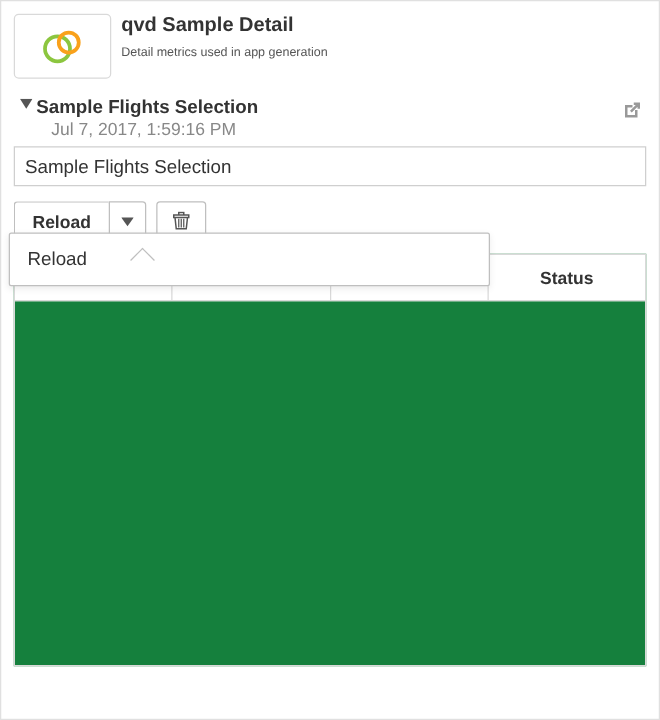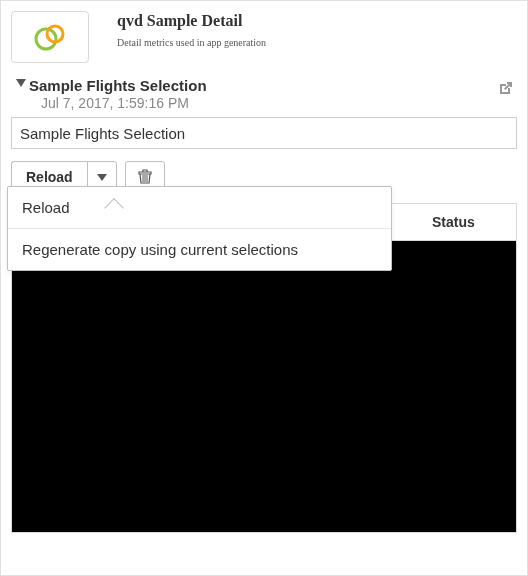--- a/index.html
+++ b/index.html
@@ -6,21 +6,21 @@
   html, body {
     width: 528px; height: 576px;
     font-family: -apple-system, BlinkMacSystemFont, "Segoe UI", Arial, sans-serif;
     background: #fafafa;
     color: #333;
     font-size: 14px;
   }
   .root { padding: 10px 10px 10px 10px; border: 1px solid #e0e0e0; background: #fff; height: 100%; }
 
   
-  .header { display: flex; align-items: flex-start; gap: 28px; margin-bottom: 14px; font-family: Liberation Serif, serif; }
+  .header { display: flex; align-items: flex-start; gap: 8px; margin-bottom: 14px; }
   .app-icon-box {
     width: 78px; height: 52px;
     border: 1px solid #d9d9d9;
     border-radius: 4px;
     display: flex; align-items: center; justify-content: center;
     background: #fff;
   }
   .app-titles { display: flex; flex-direction: column; }
   .app-title { font-weight: 700; font-size: 16px; color: #333; line-height: 20px; }
   .app-subtitle { font-size: 10px; color: #555; line-height: 20px; margin-top: 2px; }
@@ -122,21 +122,21 @@
     color: #333;
     cursor: pointer;
     border-bottom: 1px solid #e6e6e6;
   }
   .dropdown-item:last-child { border-bottom: none; }
 
   
   .table-wrap {
     border: 1px solid #d9d9d9;
     height: 330px;
-    background: #000000;
+    background: #15803d;
     position: relative;
   }
   .thead {
     display: flex;
     border-bottom: 1px solid #d9d9d9;
     background: #fff;
   }
   .th {
     flex: 1;
     text-align: center;
@@ -215,17 +215,16 @@
         <div class="th"></div>
         <div class="th"></div>
         <div class="th"></div>
         <div class="th">Status</div>
       </div>
       <div class="tbody"></div>
     </div>
 
     <div class="dropdown">
       <div class="dropdown-item">Reload</div>
-      <div class="dropdown-item">Regenerate copy using current selections</div>
     </div>
 
   </div>
 </div>
 
 </body></html>

